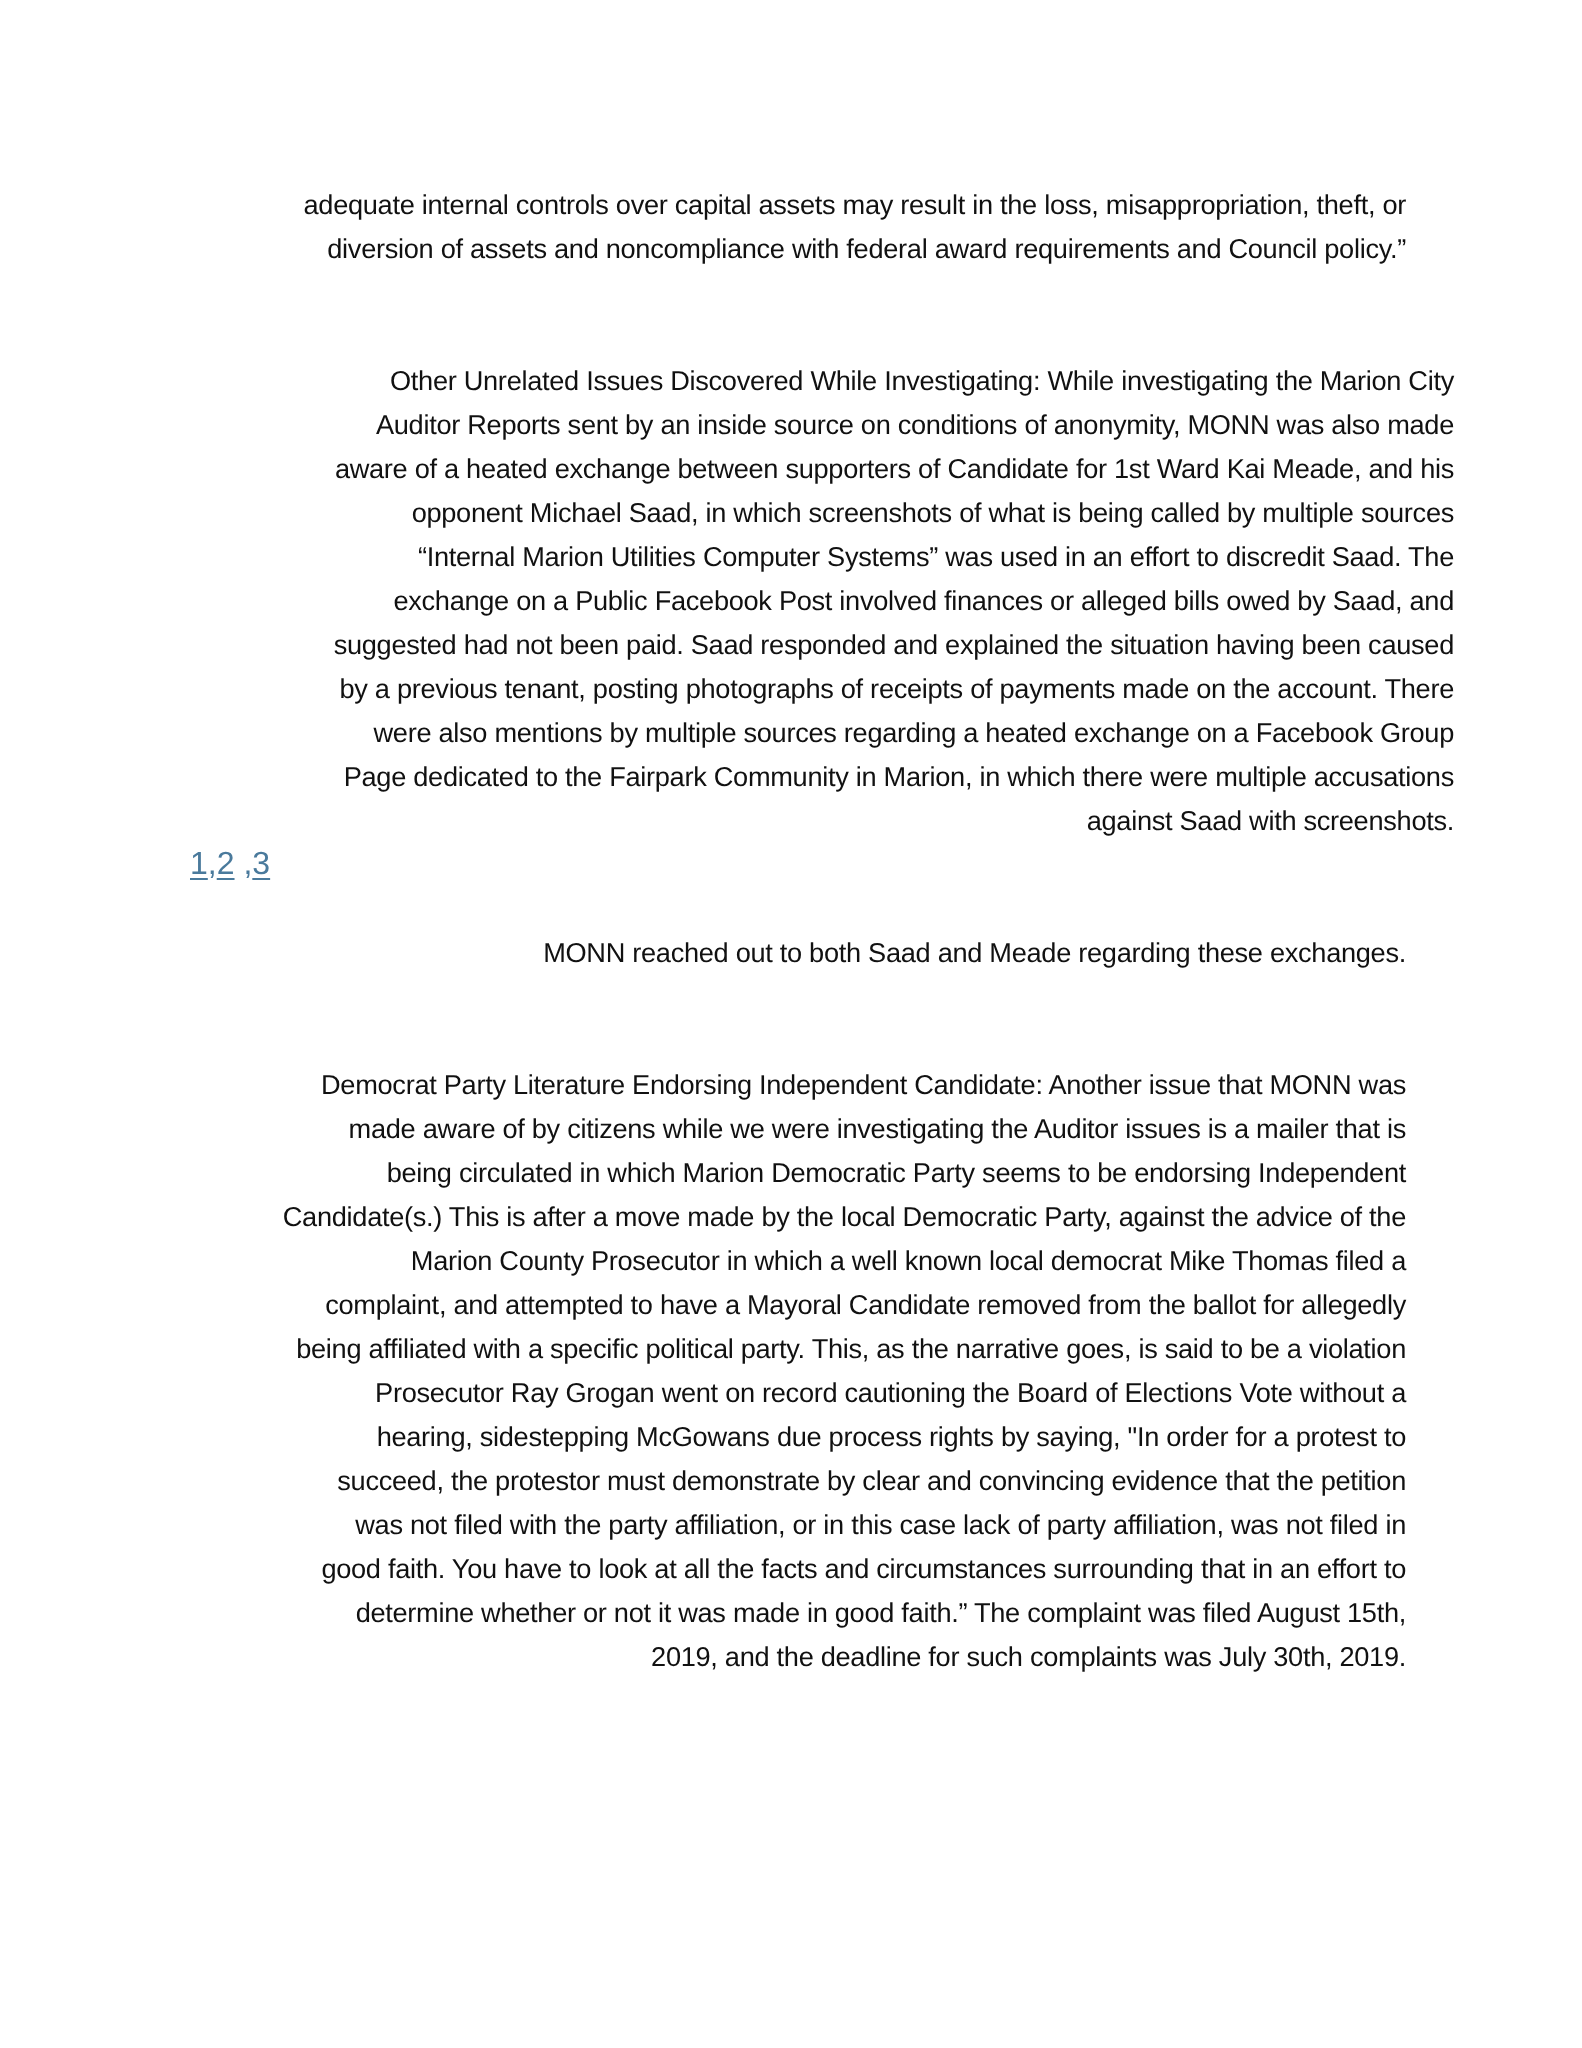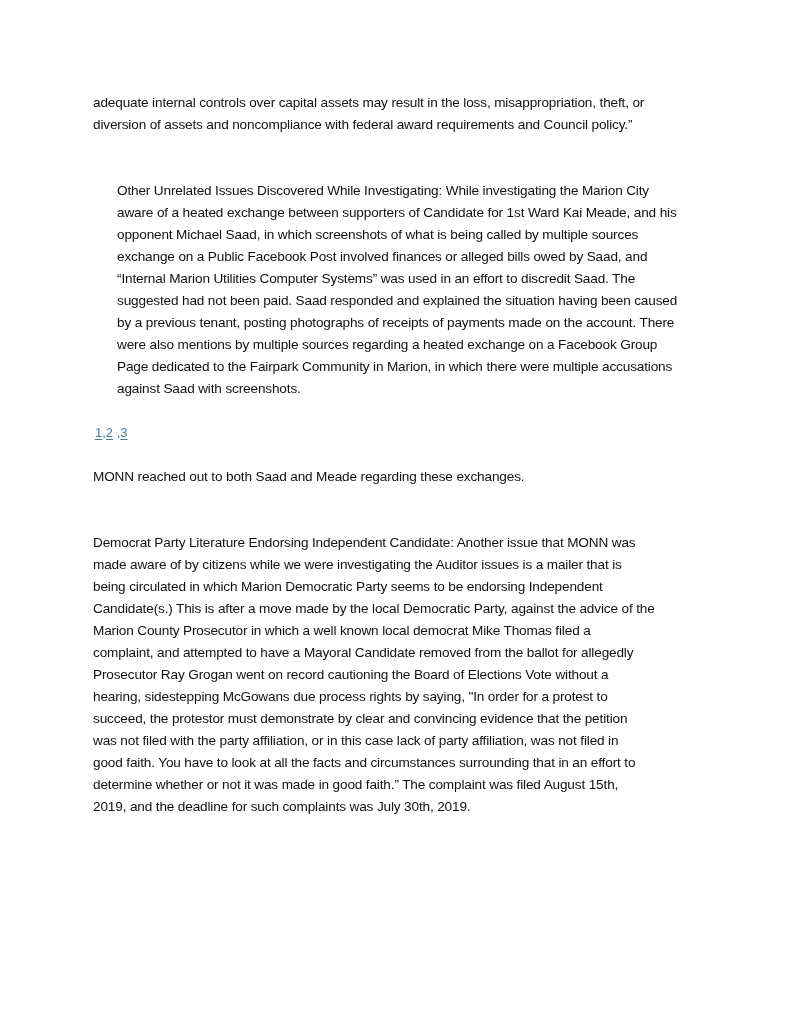--- a/index.html
+++ b/index.html
@@ -28,28 +28,29 @@
       left: 93px;
       width: 610px;
     }
     .line {
       display: block;
       white-space: nowrap;
       font-size: 13.6px;
       line-height: 22px;
       height: 22px;
       letter-spacing: -0.15px;
+      text-align: right;
     }
     #p1 { top: 92px; }
     #p2 { top: 180px; margin-left: 24px; }
     #links { top: 422px; left: 95px; }
     #p3 { top: 466px; }
     #p4 { top: 532px; }
     .links-row {
-      font-size: 13px;
+      font-size: 16px;
       line-height: 22px;
       white-space: nowrap;
     }
     .ref-link {
       color: #4a7a9c;
       text-decoration: underline;
       text-underline-offset: 2px;
       cursor: pointer;
     }
     .sep {
@@ -61,24 +62,25 @@
 
 <div class="page">
 
   <div class="para" id="p1">
     <span class="line">adequate internal controls over capital assets may result in the loss, misappropriation, theft, or</span>
     <span class="line">diversion of assets and noncompliance with federal award requirements and Council policy.”</span>
   </div>
 
   <div class="para" id="p2">
     <span class="line">Other Unrelated Issues Discovered While Investigating: While investigating the Marion City</span>
+    <span class="line">Auditor Reports sent by an inside source on conditions of anonymity, MONN was also made</span>
     <span class="line">aware of a heated exchange between supporters of Candidate for 1st Ward Kai Meade, and his</span>
     <span class="line">opponent Michael Saad, in which screenshots of what is being called by multiple sources</span>
+    <span class="line">“Internal Marion Utilities Computer Systems” was used in an effort to discredit Saad. The</span>
     <span class="line">exchange on a Public Facebook Post involved finances or alleged bills owed by Saad, and</span>
-    <span class="line">“Internal Marion Utilities Computer Systems” was used in an effort to discredit Saad. The</span>
     <span class="line">suggested had not been paid. Saad responded and explained the situation having been caused</span>
     <span class="line">by a previous tenant, posting photographs of receipts of payments made on the account. There</span>
     <span class="line">were also mentions by multiple sources regarding a heated exchange on a Facebook Group</span>
     <span class="line">Page dedicated to the Fairpark Community in Marion, in which there were multiple accusations</span>
     <span class="line">against Saad with screenshots.</span>
   </div>
 
   <div class="para links-row" id="links">
     <a class="ref-link">1</a><span class="sep">,</span><a class="ref-link">2</a><span class="sep"> ,</span><a class="ref-link">3</a>
   </div>
@@ -87,20 +89,21 @@
     <span class="line">MONN reached out to both Saad and Meade regarding these exchanges.</span>
   </div>
 
   <div class="para" id="p4">
     <span class="line">Democrat Party Literature Endorsing Independent Candidate: Another issue that MONN was</span>
     <span class="line">made aware of by citizens while we were investigating the Auditor issues is a mailer that is</span>
     <span class="line">being circulated in which Marion Democratic Party seems to be endorsing Independent</span>
     <span class="line">Candidate(s.) This is after a move made by the local Democratic Party, against the advice of the</span>
     <span class="line">Marion County Prosecutor in which a well known local democrat Mike Thomas filed a</span>
     <span class="line">complaint, and attempted to have a Mayoral Candidate removed from the ballot for allegedly</span>
+    <span class="line">being affiliated with a specific political party. This, as the narrative goes, is said to be a violation</span>
     <span class="line">Prosecutor Ray Grogan went on record cautioning the Board of Elections Vote without a</span>
     <span class="line">hearing, sidestepping McGowans due process rights by saying, "In order for a protest to</span>
     <span class="line">succeed, the protestor must demonstrate by clear and convincing evidence that the petition</span>
     <span class="line">was not filed with the party affiliation, or in this case lack of party affiliation, was not filed in</span>
     <span class="line">good faith. You have to look at all the facts and circumstances surrounding that in an effort to</span>
     <span class="line">determine whether or not it was made in good faith.” The complaint was filed August 15th,</span>
     <span class="line">2019, and the deadline for such complaints was July 30th, 2019.</span>
   </div>
 
 </div>

